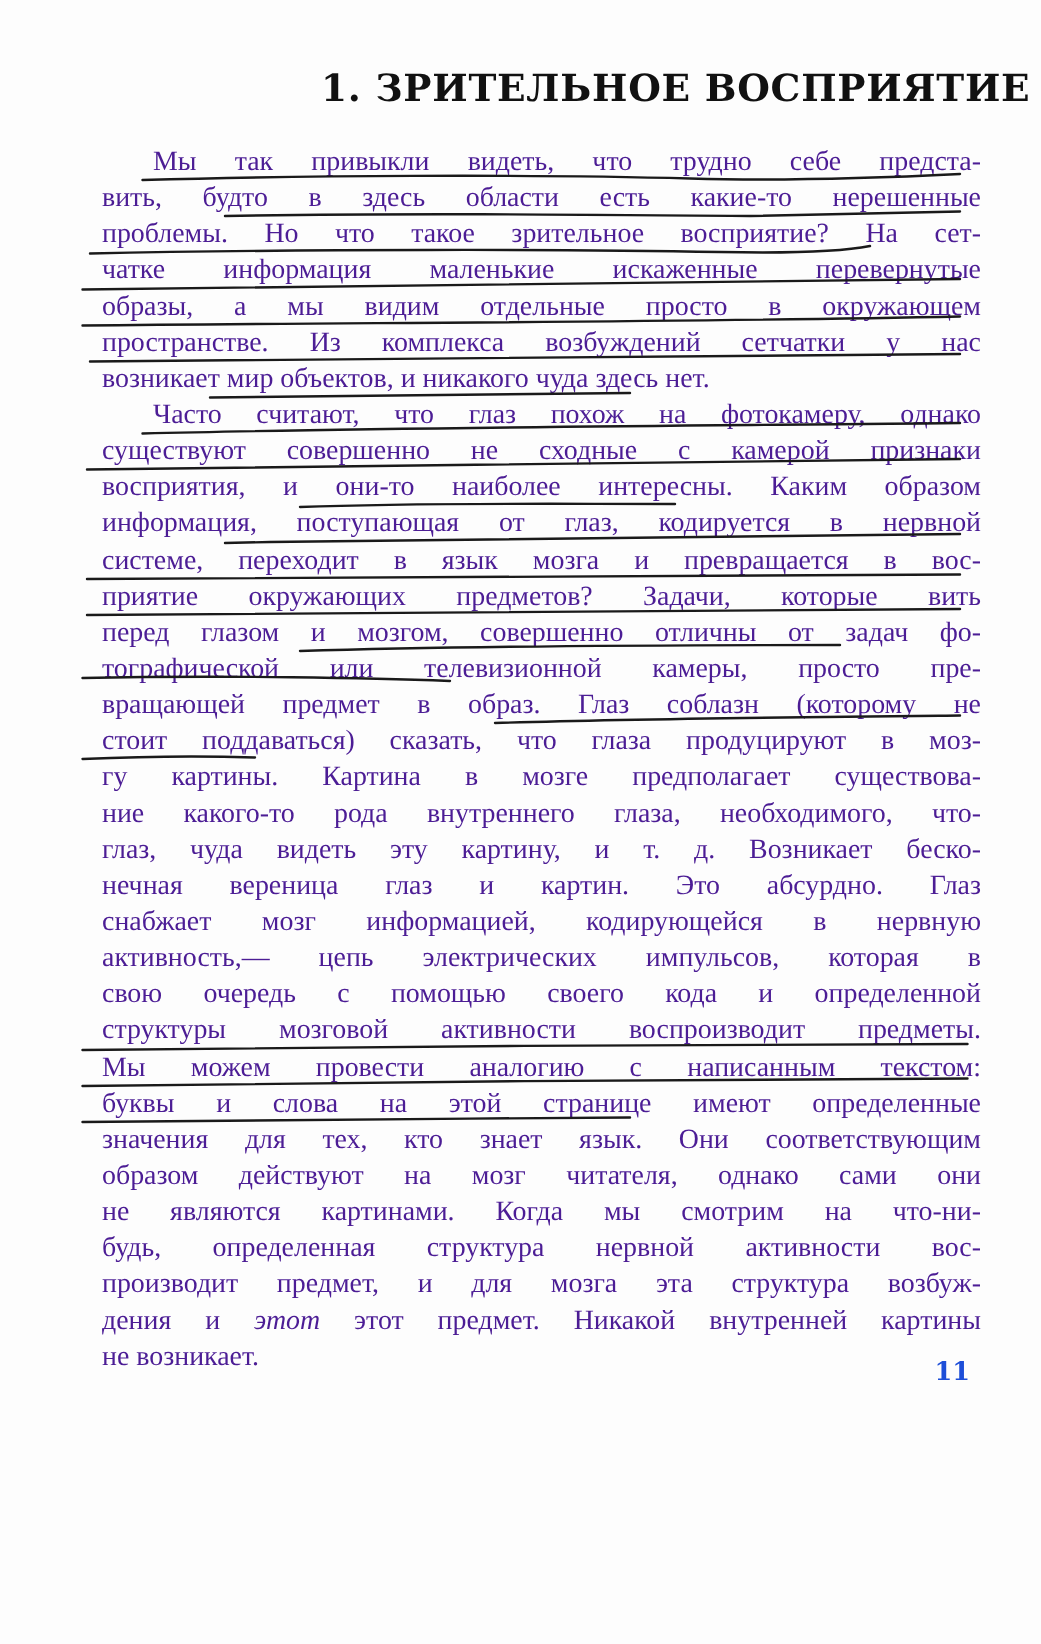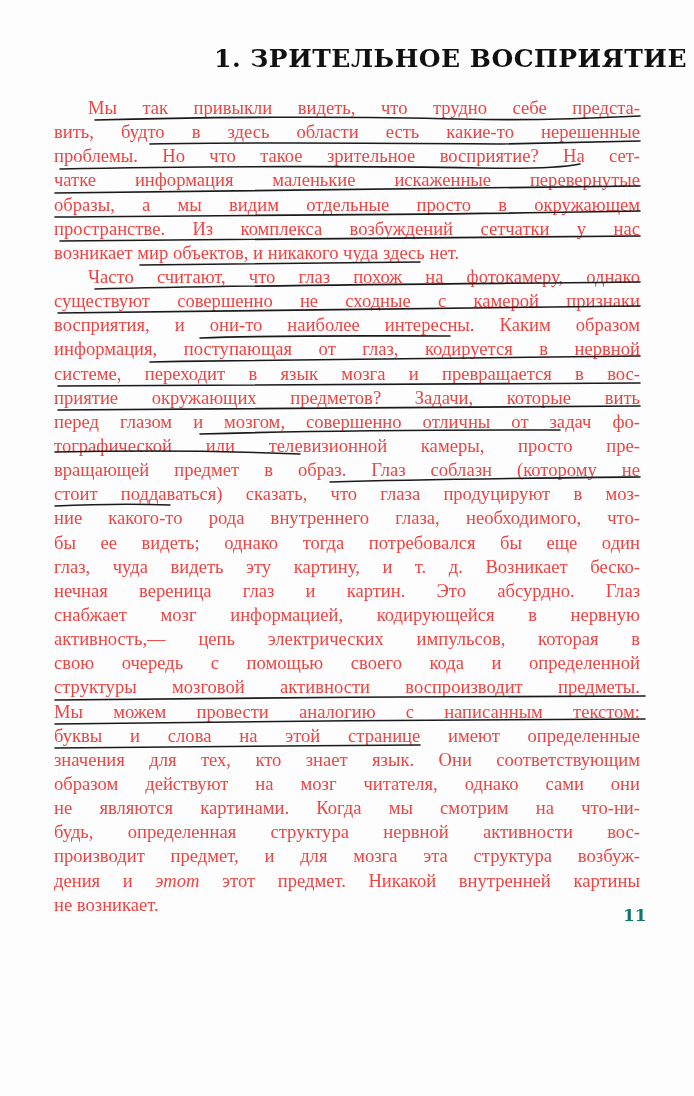--- a/index.html
+++ b/index.html
@@ -4,32 +4,32 @@
 <style>
   html, body { margin: 0; padding: 0; background: #ffffff; }
   body { width: 694px; height: 1096px; position: relative; overflow: hidden; }
   .page { position: absolute; left: 0; top: 0; width: 694px; height: 1096px; background: #fdfdfd; }
   .title {
     position: absolute; left: 214px; top: 44px; width: 430px;
     font-family: "DejaVu Serif", serif; font-weight: bold; font-size: 25px;
     letter-spacing: 0.5px; color: #111; white-space: nowrap;
   }
   .body-text {
-    position: absolute; left: 54px; top: 96px; width: 586px;
-    font-family: "Liberation Serif", serif; font-size: 18.6px; color: #ef4444;
+    position: absolute; left: 68px; top: 96px; width: 586px;
+    font-family: "Liberation Serif", serif; font-size: 18.6px; color: #4c1d95;
   }
   .line {
     height: 24.15px; line-height: 24.15px; white-space: nowrap;
     text-align: justify; text-align-last: justify;
   }
   .line.indent { padding-left: 34px; }
   .line.last { text-align-last: left; }
   .pagenum {
     position: absolute; left: 623px; top: 905px;
-    font-family: "DejaVu Serif", serif; font-weight: bold; font-size: 17px; color: #0f766e;
+    font-family: "DejaVu Serif", serif; font-weight: bold; font-size: 17px; color: #1d4ed8;
   }
   svg.marks { position: absolute; left: 0; top: 0; width: 694px; height: 1096px; pointer-events: none; }
   svg.marks path { fill: none; stroke: #1a1a1a; stroke-width: 1.6; stroke-linecap: round; }
 </style>
 </head>
 <body>
 
 <div class="page">
   <div class="title">1. ЗРИТЕЛЬНОЕ ВОСПРИЯТИЕ</div>
 
@@ -45,22 +45,22 @@
     <div class="line indent">Часто считают, что глаз похож на фотокамеру, однако</div>
     <div class="line">существуют совершенно не сходные с камерой признаки</div>
     <div class="line">восприятия, и они-то наиболее интересны. Каким образом</div>
     <div class="line">информация, поступающая от глаз, кодируется в нервной</div>
     <div class="line">системе, переходит в язык мозга и превращается в вос-</div>
     <div class="line">приятие окружающих предметов? Задачи, которые вить</div>
     <div class="line">перед глазом и мозгом, совершенно отличны от задач фо-</div>
     <div class="line">тографической или телевизионной камеры, просто пре-</div>
     <div class="line">вращающей предмет в образ. Глаз соблазн (которому не</div>
     <div class="line">стоит поддаваться) сказать, что глаза продуцируют в моз-</div>
+    <div class="line">гу картины. Картина в мозге предполагает существова-</div>
     <div class="line">ние какого-то рода внутреннего глаза, необходимого, что-</div>
-    <div class="line">бы ее видеть; однако тогда потребовался бы еще один</div>
     <div class="line">глаз, чуда видеть эту картину, и т. д. Возникает беско-</div>
     <div class="line">нечная вереница глаз и картин. Это абсурдно. Глаз</div>
     <div class="line">снабжает мозг информацией, кодирующейся в нервную</div>
     <div class="line">активность,— цепь электрических импульсов, которая в</div>
     <div class="line">свою очередь с помощью своего кода и определенной</div>
     <div class="line">структуры мозговой активности воспроизводит предметы.</div>
     <div class="line">Мы можем провести аналогию с написанным текстом:</div>
     <div class="line">буквы и слова на этой странице имеют определенные</div>
     <div class="line">значения для тех, кто знает язык. Они соответствующим</div>
     <div class="line">образом действуют на мозг читателя, однако сами они</div>

